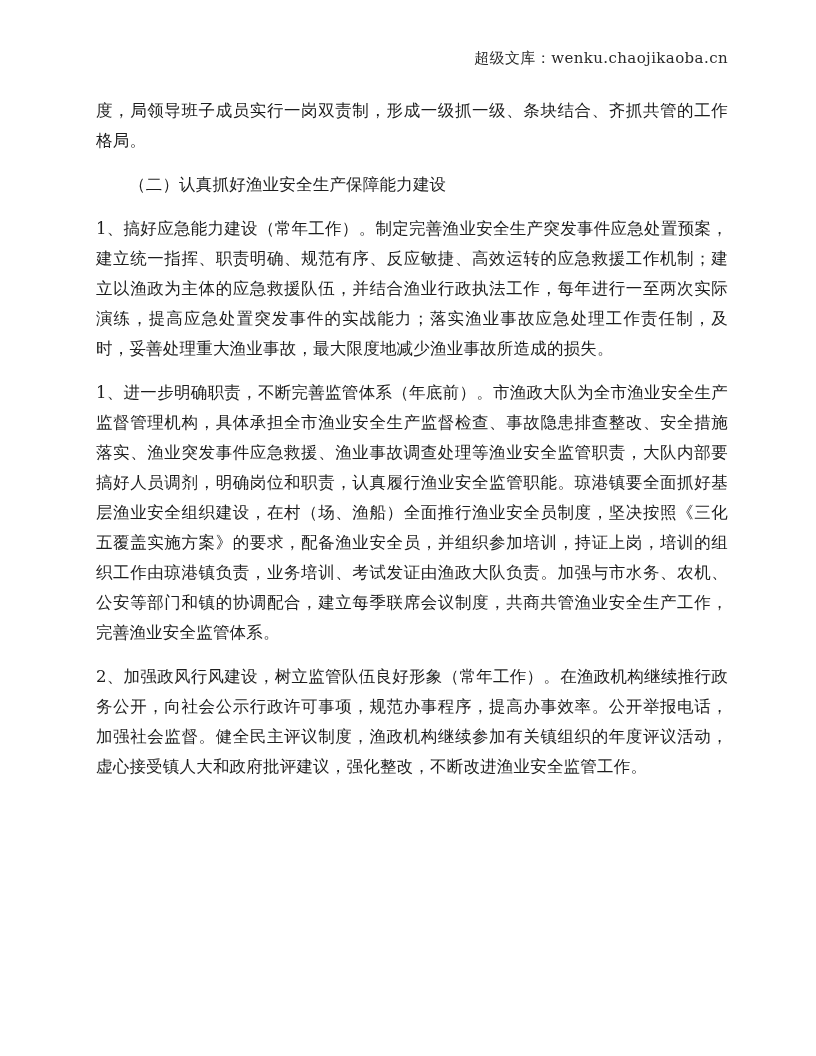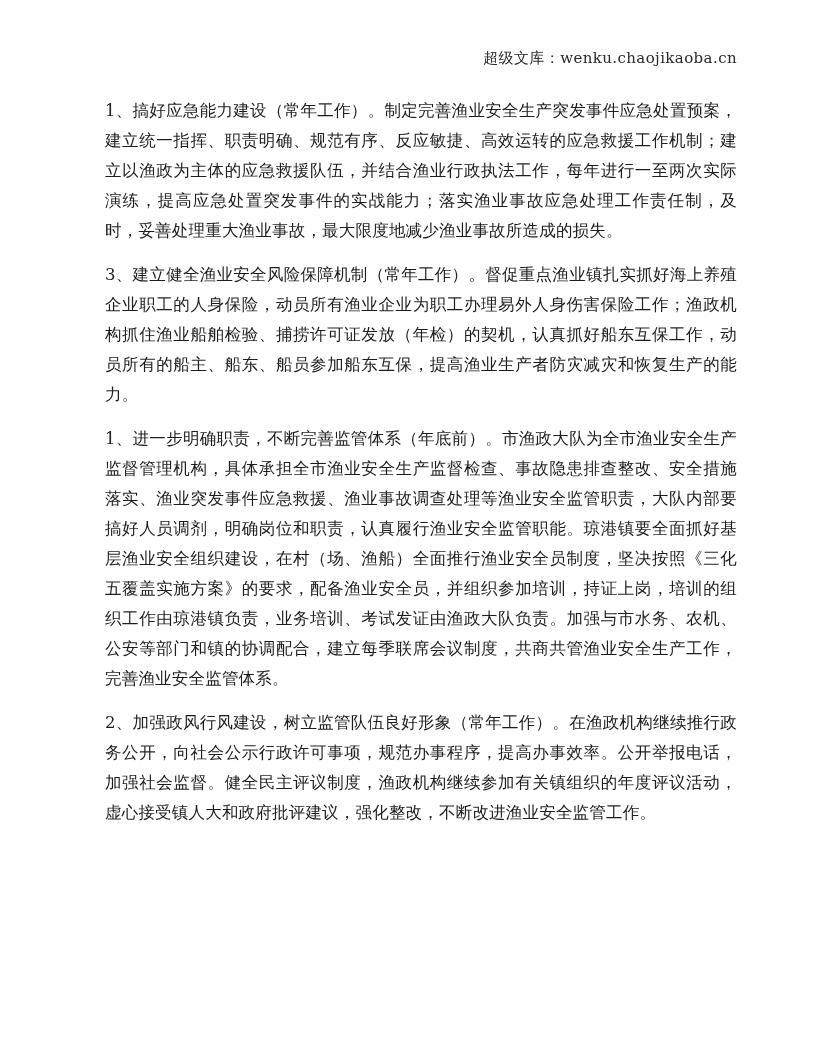--- a/index.html
+++ b/index.html
@@ -10,21 +10,21 @@
   body {
     width: 816px;
     height: 1056px;
     font-family: "DejaVu Serif", "Liberation Serif", serif;
     color: #1a1a1a;
     position: relative;
     overflow: hidden;
   }
   .page {
     position: absolute;
-    left: 13px;
+    left: 4px;
     top: 0;
     width: 684px;
     height: 1056px;
     background: #ffffff;
   }
   .header-band {
     position: absolute;
     left: 0;
     top: 48px;
     width: 816px;
@@ -73,26 +73,27 @@
 <body>
 
 <div class="page">
 
   <div class="header-band">
     <span class="header-watermark">超级文库：wenku.chaojikaoba.cn</span>
   </div>
 
   <div class="body-col">
 
+    <p class="para">度，局领导班子成员实行一岗双责制，形成一级抓一级、条块结合、齐抓共管的工作格局。</p>
 
+    <p class="para heading">（二）认真抓好渔业安全生产保障能力建设</p>
 
     <p class="para">1、搞好应急能力建设（常年工作）。制定完善渔业安全生产突发事件应急处置预案，建立统一指挥、职责明确、规范有序、反应敏捷、高效运转的应急救援工作机制；建立以渔政为主体的应急救援队伍，并结合渔业行政执法工作，每年进行一至两次实际演练，提高应急处置突发事件的实战能力；落实渔业事故应急处理工作责任制，及时，妥善处理重大渔业事故，最大限度地减少渔业事故所造成的损失。</p>
 
 
-    <p class="para">3、建立健全渔业安全风险保障机制（常年工作）。督促重点渔业镇扎实抓好海上养殖企业职工的人身保险，动员所有渔业企业为职工办理易外人身伤害保险工作；渔政机构抓住渔业船舶检验、捕捞许可证发放（年检）的契机，认真抓好船东互保工作，动员所有的船主、船东、船员参加船东互保，提高渔业生产者防灾减灾和恢复生产的能力。</p>
 
 
     <p class="para">1、进一步明确职责，不断完善监管体系（年底前）。市渔政大队为全市渔业安全生产监督管理机构，具体承担全市渔业安全生产监督检查、事故隐患排查整改、安全措施落实、渔业突发事件应急救援、渔业事故调查处理等渔业安全监管职责，大队内部要搞好人员调剂，明确岗位和职责，认真履行渔业安全监管职能。琼港镇要全面抓好基层渔业安全组织建设，在村（场、渔船）全面推行渔业安全员制度，坚决按照《三化五覆盖实施方案》的要求，配备渔业安全员，并组织参加培训，持证上岗，培训的组织工作由琼港镇负责，业务培训、考试发证由渔政大队负责。加强与市水务、农机、公安等部门和镇的协调配合，建立每季联席会议制度，共商共管渔业安全生产工作，完善渔业安全监管体系。</p>
 
     <p class="para">2、加强政风行风建设，树立监管队伍良好形象（常年工作）。在渔政机构继续推行政务公开，向社会公示行政许可事项，规范办事程序，提高办事效率。公开举报电话，加强社会监督。健全民主评议制度，渔政机构继续参加有关镇组织的年度评议活动，虚心接受镇人大和政府批评建议，强化整改，不断改进渔业安全监管工作。</p>
 
   </div>
 </div>
 
 </body></html>

